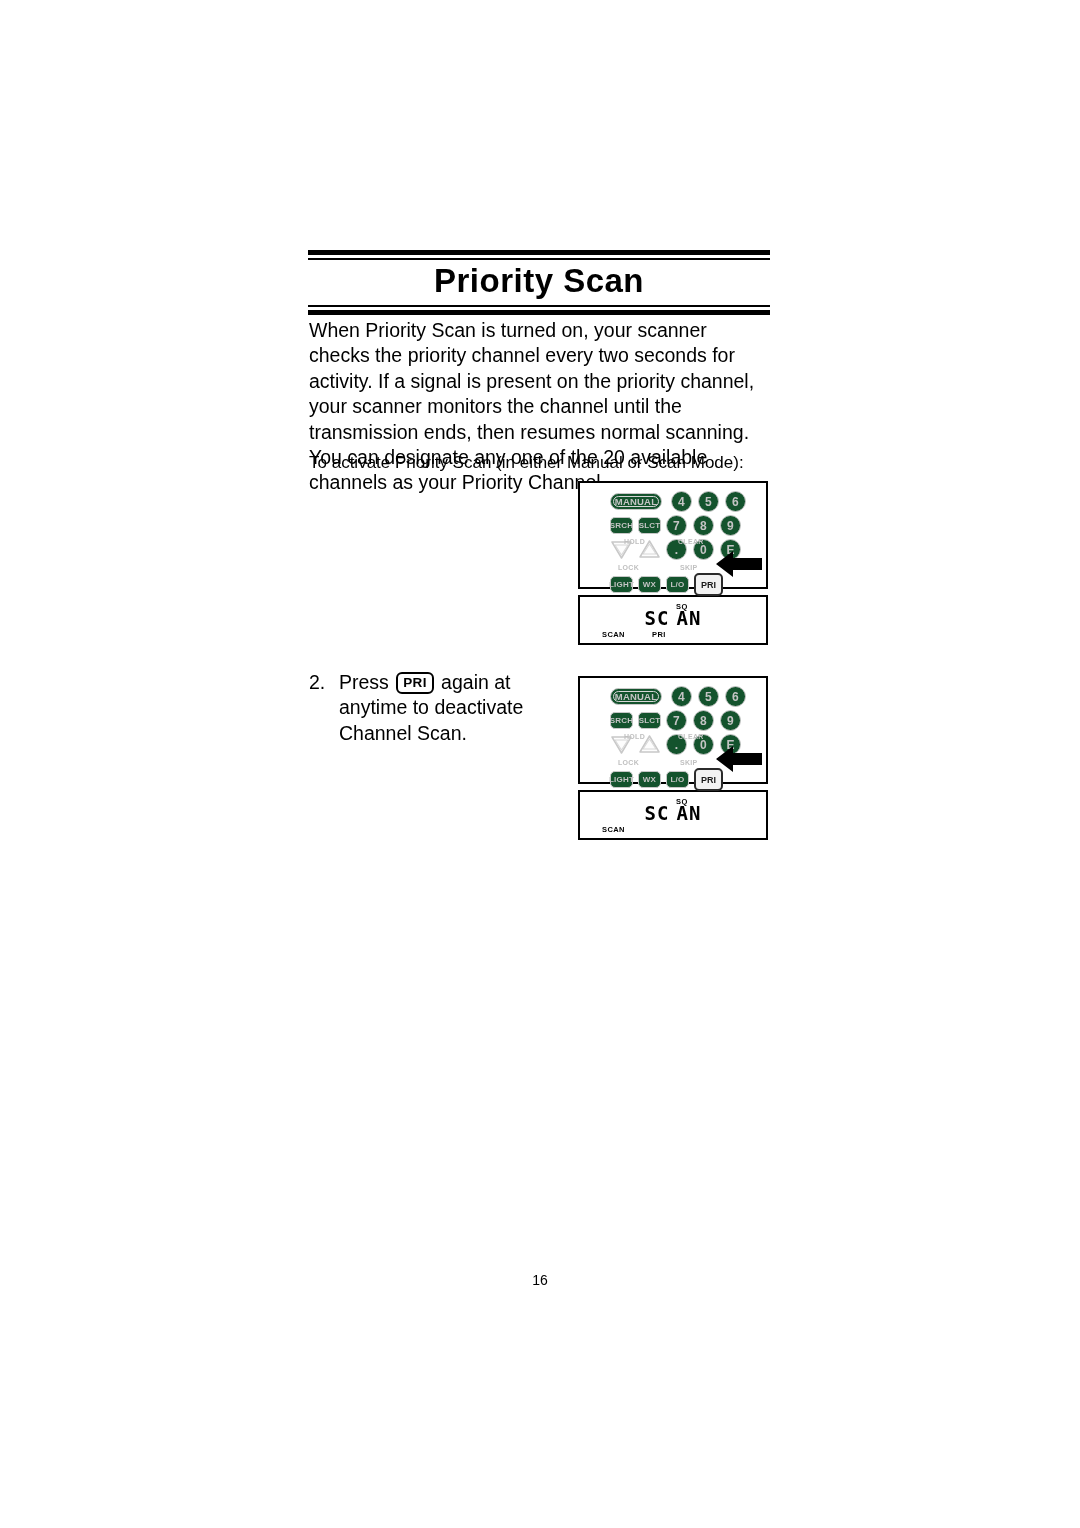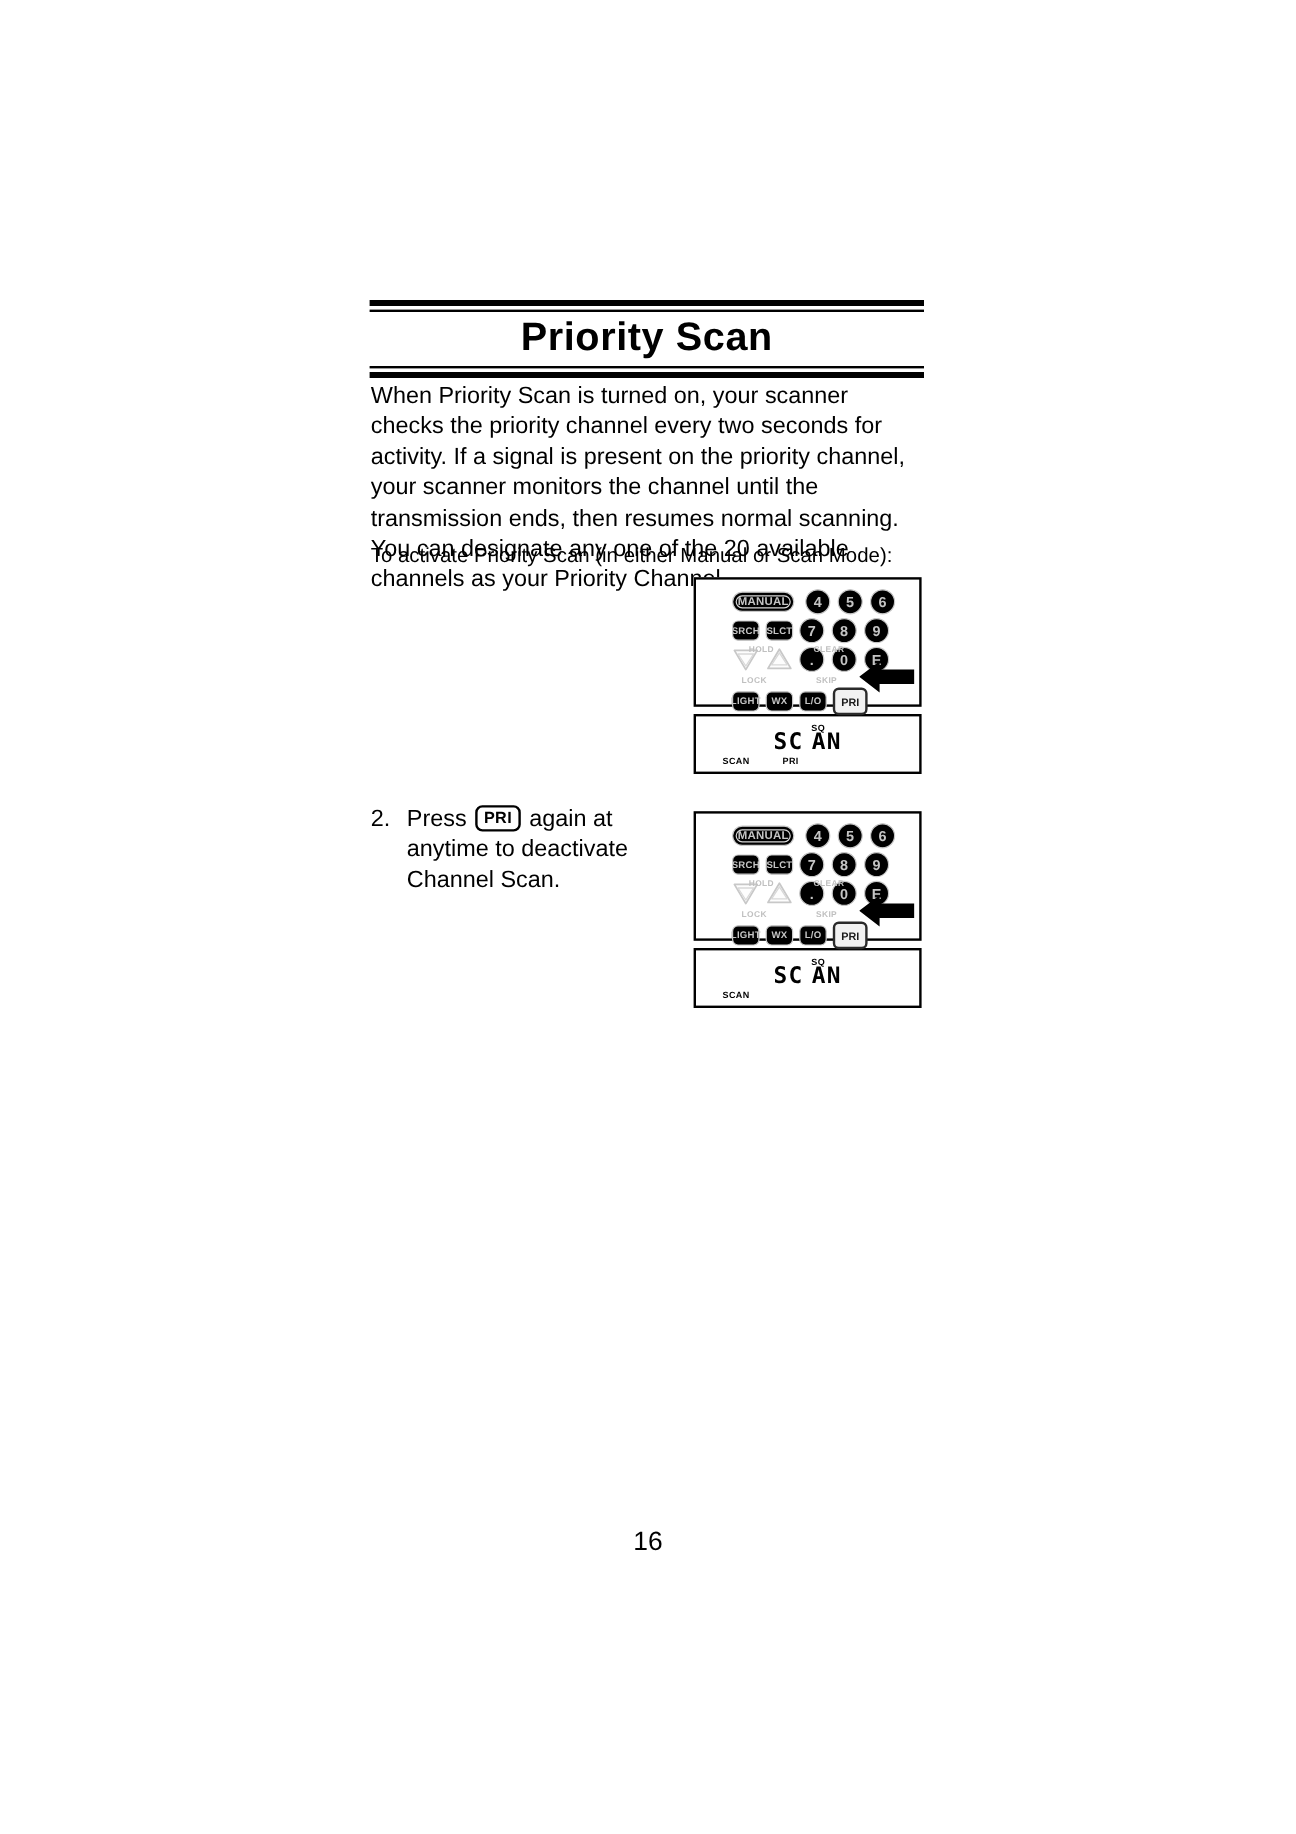--- a/index.html
+++ b/index.html
@@ -130,21 +130,21 @@
   .krow.r1 { margin-left: 22px; }
   .krow.r2 { margin-left: 22px; }
   .krow.r3 { margin-left: 22px; }
   .krow.r4 { margin-left: 22px; margin-top: 12px; }
 
   
   .key {
     box-sizing: border-box;
     border: 1.5px solid #c8c8c8;
     color: #c4c4c4;
-    background: #000000;
+    background: #14532d;
     font-size: 8px;
     font-weight: bold;
     display: flex;
     align-items: center;
     justify-content: center;
     letter-spacing: 0.2px;
   }
   .key-round {
     width: 21px; height: 21px;
     border-radius: 50%;
@@ -244,21 +244,21 @@
   .ind-scan { left: 22px; top: 33px; }
   .ind-pri  { left: 72px; top: 33px; }
 
   
   .page-number {
     position: absolute;
     left: 0;
     top: 1272px;
     width: 1080px;
     text-align: center;
-    font-size: 22px;
+    font-size: 14px;
   }
 </style>
 </head>
 <body>
 
 <div class="page">
 
   <div class="header">
     <div class="rule-thick"></div>
     <div class="rule-gap-a"></div>

